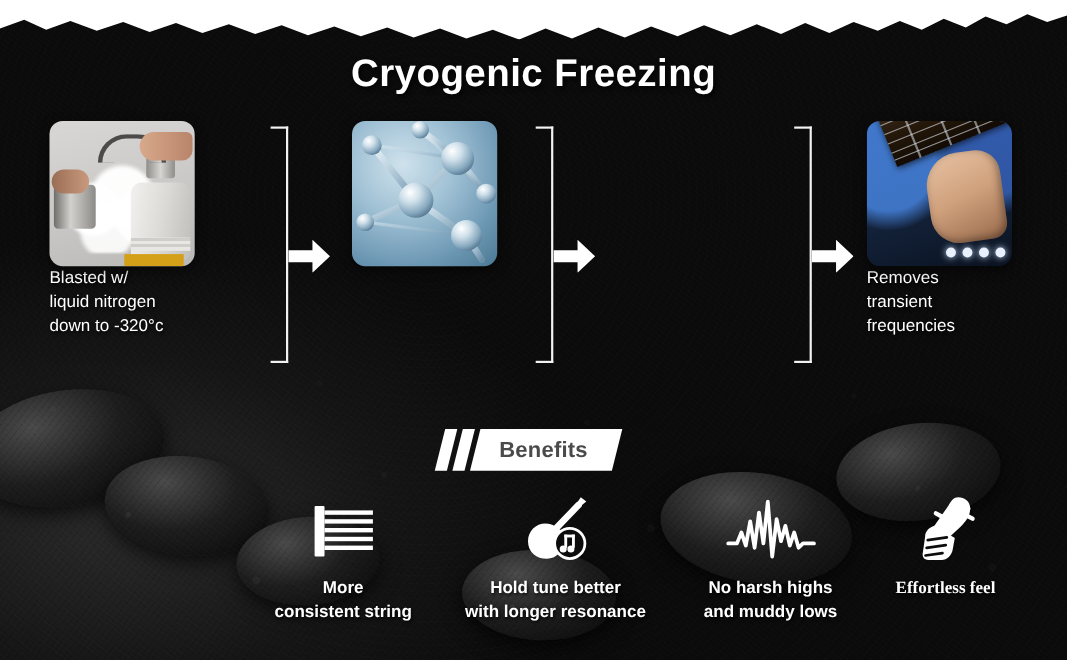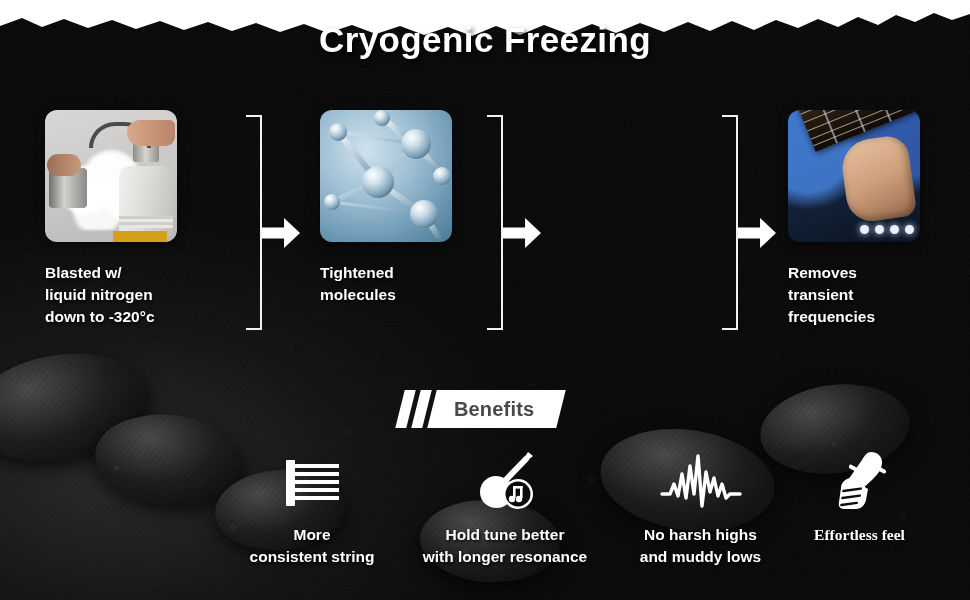--- a/index.html
+++ b/index.html
@@ -90,21 +90,21 @@
       400px 26px, 376px 34px, 352px 25px, 328px 33px, 304px 24px,
       280px 32px, 256px 23px, 232px 31px, 208px 22px, 184px 30px,
       160px 21px, 136px 29px, 112px 20px, 88px 28px, 64px 19px,
       42px 27px, 22px 18px, 0 26px
     );
   }
 
   
   .title {
     position: absolute;
-    top: 20px;
+    top: 47px;
     left: 0;
     width: 970px;
     text-align: center;
     color: #ffffff;
     font-size: 35px;
     font-weight: bold;
     letter-spacing: .4px;
     text-shadow: 2px 3px 5px rgba(0,0,0,.75);
   }
 
@@ -252,24 +252,23 @@
   }
   .gtr-dots {
     position: absolute; right: 6px; bottom: 8px; display: flex; gap: 6px;
   }
   .gtr-dots i {
     display: block; width: 9px; height: 9px; border-radius: 50%;
     background: #e9f1ff; box-shadow: 0 0 7px #cfe2ff;
   }
 
   .step-label {
-    margin-top: 20px;
     color: #ffffff;
     font-size: 15.5px;
-    font-weight: bold;
+    font-weight: normal;
     line-height: 1.42;
     text-shadow: 1px 2px 3px rgba(0,0,0,.8);
     white-space: pre-line;
   }
 
   
   .bracket {
     position: absolute;
     top: 5px;
     width: 16px;
@@ -433,22 +432,20 @@
           </g>
           <circle cx="58" cy="72" r="16" fill="url(#ball)"></circle>
           <circle cx="96" cy="34" r="15" fill="url(#ball)"></circle>
           <circle cx="104" cy="104" r="14" fill="url(#ball)"></circle>
           <circle cx="18" cy="22" r="9" fill="url(#ball)"></circle>
           <circle cx="12" cy="92" r="8" fill="url(#ball)"></circle>
           <circle cx="62" cy="8" r="8" fill="url(#ball)"></circle>
           <circle cx="122" cy="66" r="9" fill="url(#ball)"></circle>
         </svg>
       </div>
-      <div class="step-label">Tightened
-molecules</div>
     </div>
 
     <div class="bracket b2"></div>
     <div class="arrow a2"></div>
 
 
     <div class="bracket b3"></div>
     <div class="arrow a3"></div>
 
     <div class="step s4">

